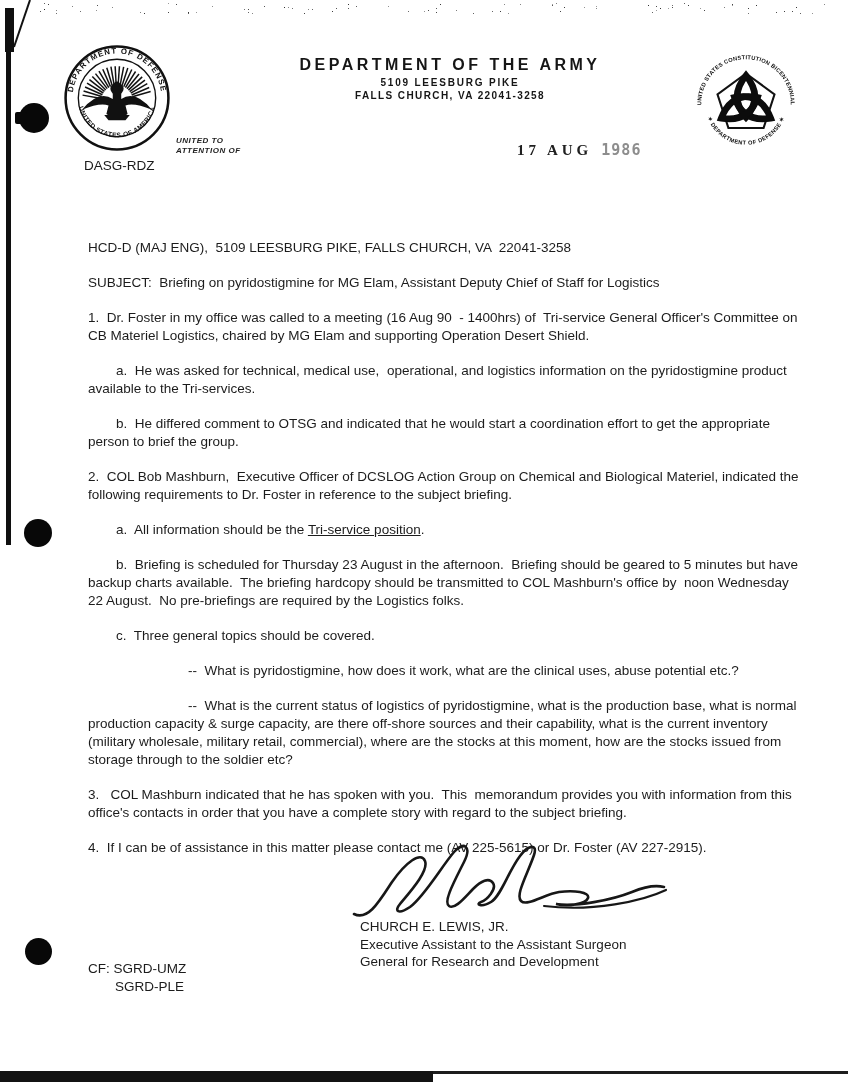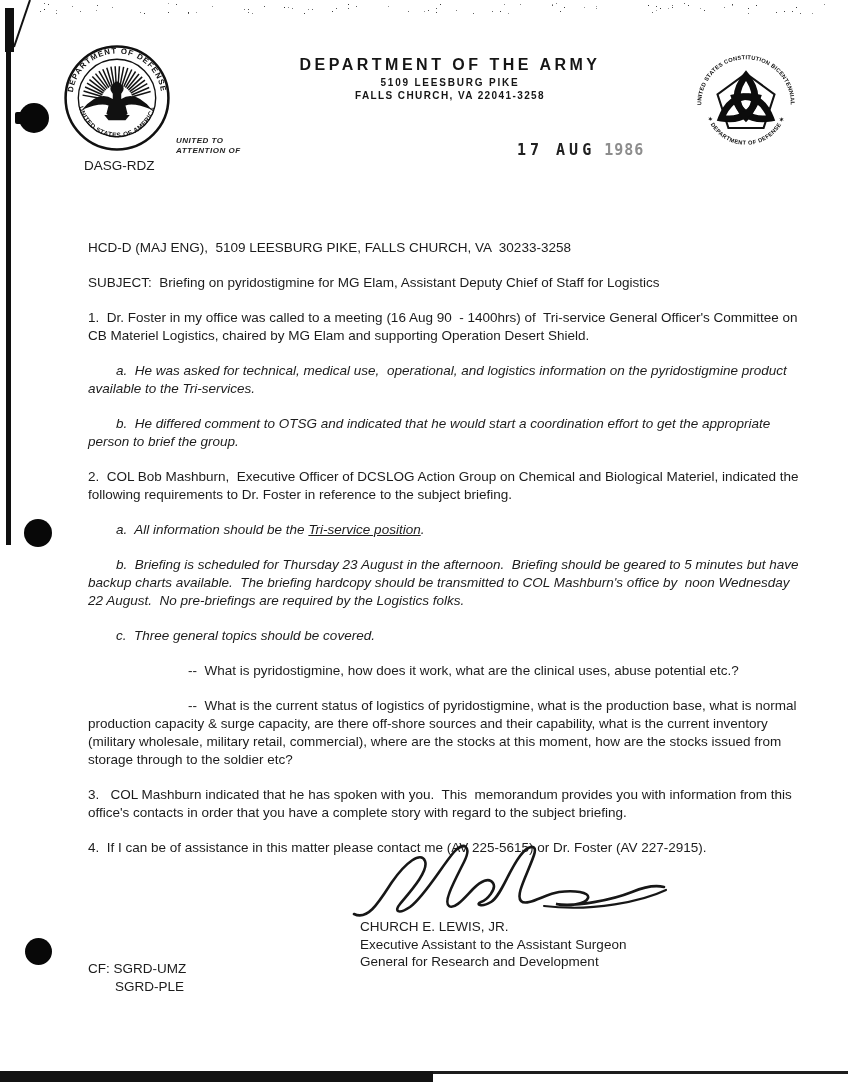--- a/index.html
+++ b/index.html
@@ -19,27 +19,27 @@
   .lh{position:absolute;left:250px;top:56px;width:400px;text-align:center;color:#161616;}
   .lh1{font-size:16px;font-weight:bold;letter-spacing:3.5px;}
   .lh2{font-size:12.5px;font-weight:bold;letter-spacing:2.2px;margin-top:3px;}
   .lh3{font-size:10px;font-weight:bold;letter-spacing:1.8px;margin-top:3px;}
   .lh4{font-size:10px;font-weight:bold;letter-spacing:1.4px;margin-top:2px;}
   .replyto{position:absolute;left:176px;top:136px;font-size:8px;font-weight:bold;
            font-style:italic;letter-spacing:.5px;line-height:10px;color:#222;}
   .office-symbol{position:absolute;left:84px;top:158px;font-size:13.5px;color:#1a1a1a;}
   .datestamp{position:absolute;left:517px;top:141px;font-family:"DejaVu Sans Mono",monospace;
              font-weight:bold;font-size:15px;color:#202020;}
-  .datestamp .day{letter-spacing:4px;}
+  .datestamp .day{letter-spacing:4px;font-family:Liberation Serif, serif;}
   .datestamp .yr{color:#8d8d8d;letter-spacing:1px;}
   
   .doc-body{position:absolute;left:88px;top:221px;width:718px;
             font-size:13.5px;line-height:18px;color:#1c1c1c;}
   .para{margin:0 0 17px;white-space:pre-wrap;}
-  .ind-a{text-indent:28px;font-style:italic;}
+  .ind-a{text-indent:28px;}
   .ind-b{text-indent:100px;}
   .u{text-decoration:underline;}
   
   .sig-svg{position:absolute;left:348px;top:840px;}
   .sig-block{position:absolute;left:360px;top:918px;font-size:13.5px;line-height:17.5px;}
   .cf-block{position:absolute;left:88px;top:960px;font-size:13.5px;line-height:18px;}
   .cf-l2{padding-left:27px;}
   svg text{font-family:"Liberation Sans",sans-serif;font-weight:bold;fill:#111;}
 </style>
 </head>
@@ -214,21 +214,21 @@
     <div>UNITED TO</div>
     <div>ATTENTION OF</div>
   </div>
   <div class="office-symbol">DASG-RDZ</div>
   <div class="datestamp">
     <span class="day">17 AUG</span>
     <span class="yr">1986</span>
   </div>
 
   <div class="doc-body">
-    <p class="para"><br><span>HCD-D (MAJ ENG),  5109 LEESBURG PIKE, FALLS CHURCH, VA  30233-3258</span></p>
+    <p class="para"><br><span>HCD-D (MAJ ENG),  5109 LEESBURG PIKE, FALLS CHURCH, VA  22041-3258</span></p>
     <p class="para">SUBJECT:  Briefing on pyridostigmine for MG Elam, Assistant Deputy Chief of Staff for Logistics</p>
     <p class="para">1.  Dr. Foster in my office was called to a meeting (16 Aug 90  - 1400hrs) of  Tri-service General Officer's Committee on CB Materiel Logistics, chaired by MG Elam and supporting Operation Desert Shield.</p>
     <p class="para ind-a">a.  He was asked for technical, medical use,  operational, and logistics information on the pyridostigmine product available to the Tri-services.</p>
     <p class="para ind-a">b.  He differed comment to OTSG and indicated that he would start a coordination effort to get the appropriate person to brief the group.</p>
     <p class="para">2.  COL Bob Mashburn,  Executive Officer of DCSLOG Action Group on Chemical and Biological Materiel, indicated the following requirements to Dr. Foster in reference to the subject briefing.</p>
     <p class="para ind-a"><span>a.  All information should be the </span><span class="u">Tri-service position</span><span>.</span></p>
     <p class="para ind-a">b.  Briefing is scheduled for Thursday 23 August in the afternoon.  Briefing should be geared to 5 minutes but have backup charts available.  The briefing hardcopy should be transmitted to COL Mashburn's office by  noon Wednesday 22 August.  No pre-briefings are required by the Logistics folks.</p>
     <p class="para ind-a">c.  Three general topics should be covered.</p>
     <p class="para ind-b">--  What is pyridostigmine, how does it work, what are the clinical uses, abuse potential etc.?</p>
     <p class="para ind-b">--  What is the current status of logistics of pyridostigmine, what is the production base, what is normal production capacity &amp; surge capacity, are there off-shore sources and their capability, what is the current inventory (military wholesale, military retail, commercial), where are the stocks at this moment, how are the stocks issued from storage through to the soldier etc?</p>

